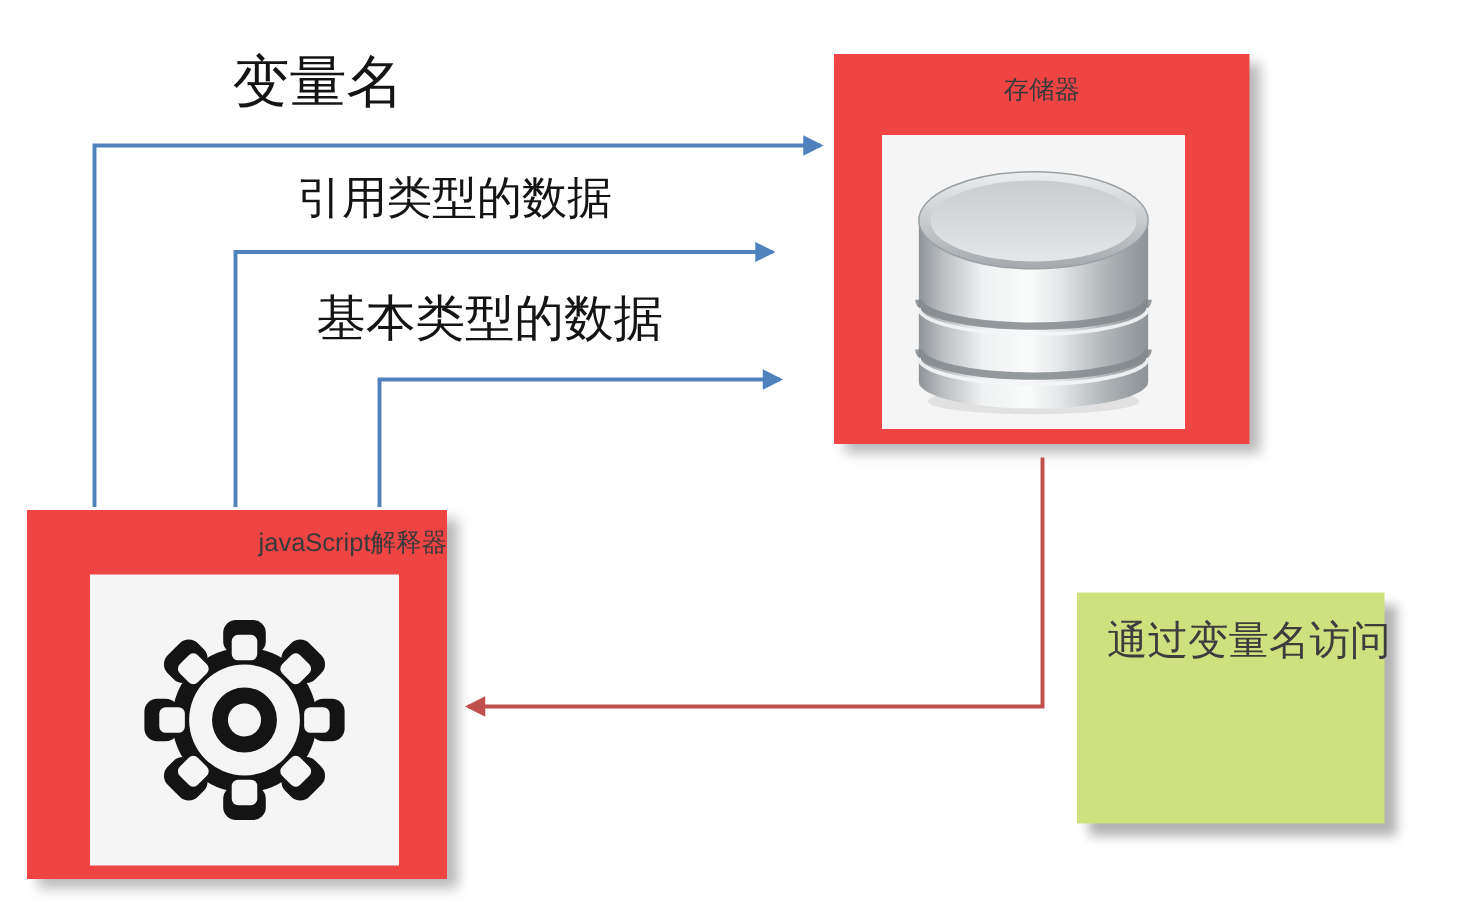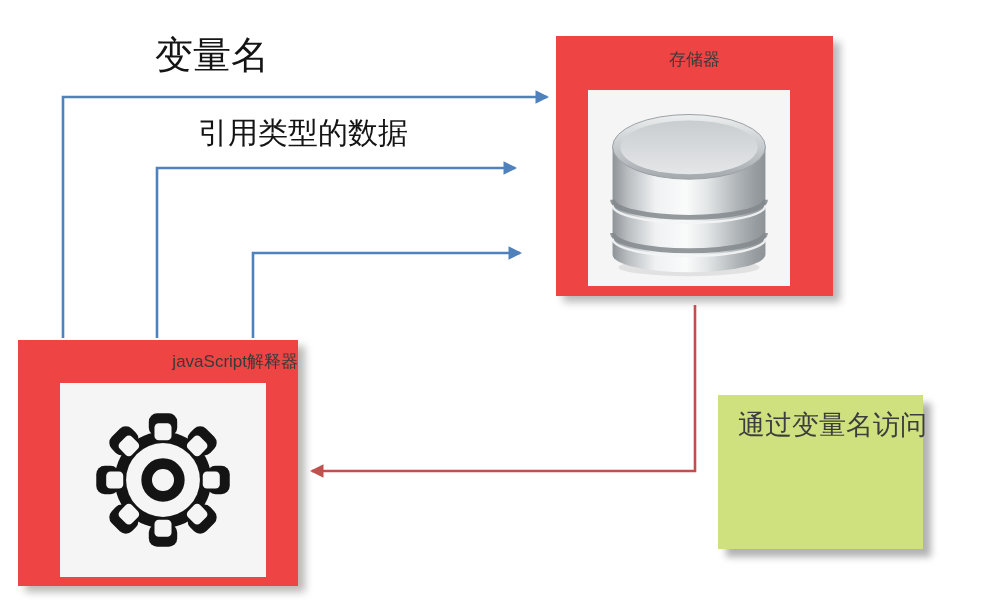--- a/index.html
+++ b/index.html
@@ -44,34 +44,34 @@
     background:var(--plate-bg);
     display:flex;align-items:center;justify-content:center;
   }
 
   .note{
     position:absolute;left:718px;top:395px;width:205px;height:154px;
     background:var(--note-bg);
     box-shadow:8px 8px 7px rgba(0,0,0,0.30);
     z-index:4;box-sizing:border-box;
     padding:14px 0 0 20px;
-    font-family:Liberation Mono, monospace;
   }
   .note-line{
     font-size:27px;line-height:37px;color:var(--note-text);
     white-space:nowrap;
   }
 </style>
 </head>
 <body>
 
 <div class="stage">
 
   <div class="arrow-label lbl-variable">变量名</div>
   <div class="arrow-label lbl-reference">引用类型的数据</div>
+  <div class="arrow-label lbl-primitive">基本类型的数据</div>
 
   <div class="panel storage-panel">
     <div class="panel-title">存储器</div>
     <div class="storage-plate">
       <svg width="202" height="196" viewBox="0 0 200 200" aria-hidden="true">
         <defs>
           <linearGradient id="dbSide" x1="0" y1="0" x2="1" y2="0">
             <stop offset="0" stop-color="#8e9397"></stop>
             <stop offset="0.10" stop-color="#b9bdc0"></stop>
             <stop offset="0.28" stop-color="#eff1f2"></stop>

